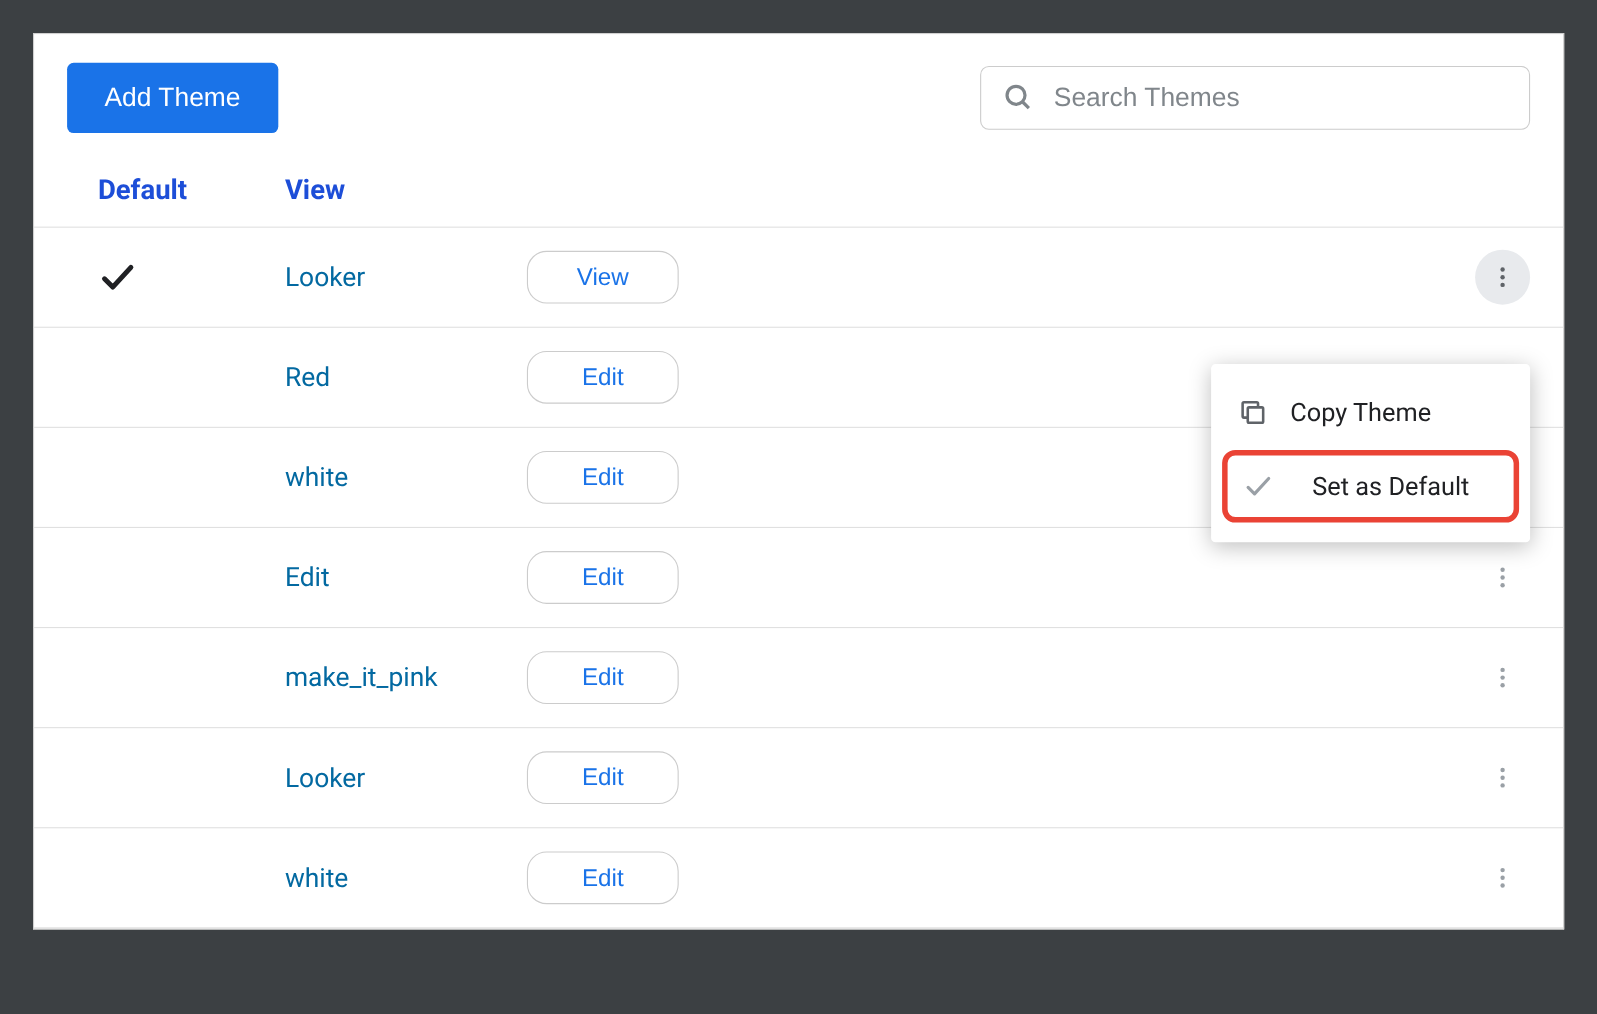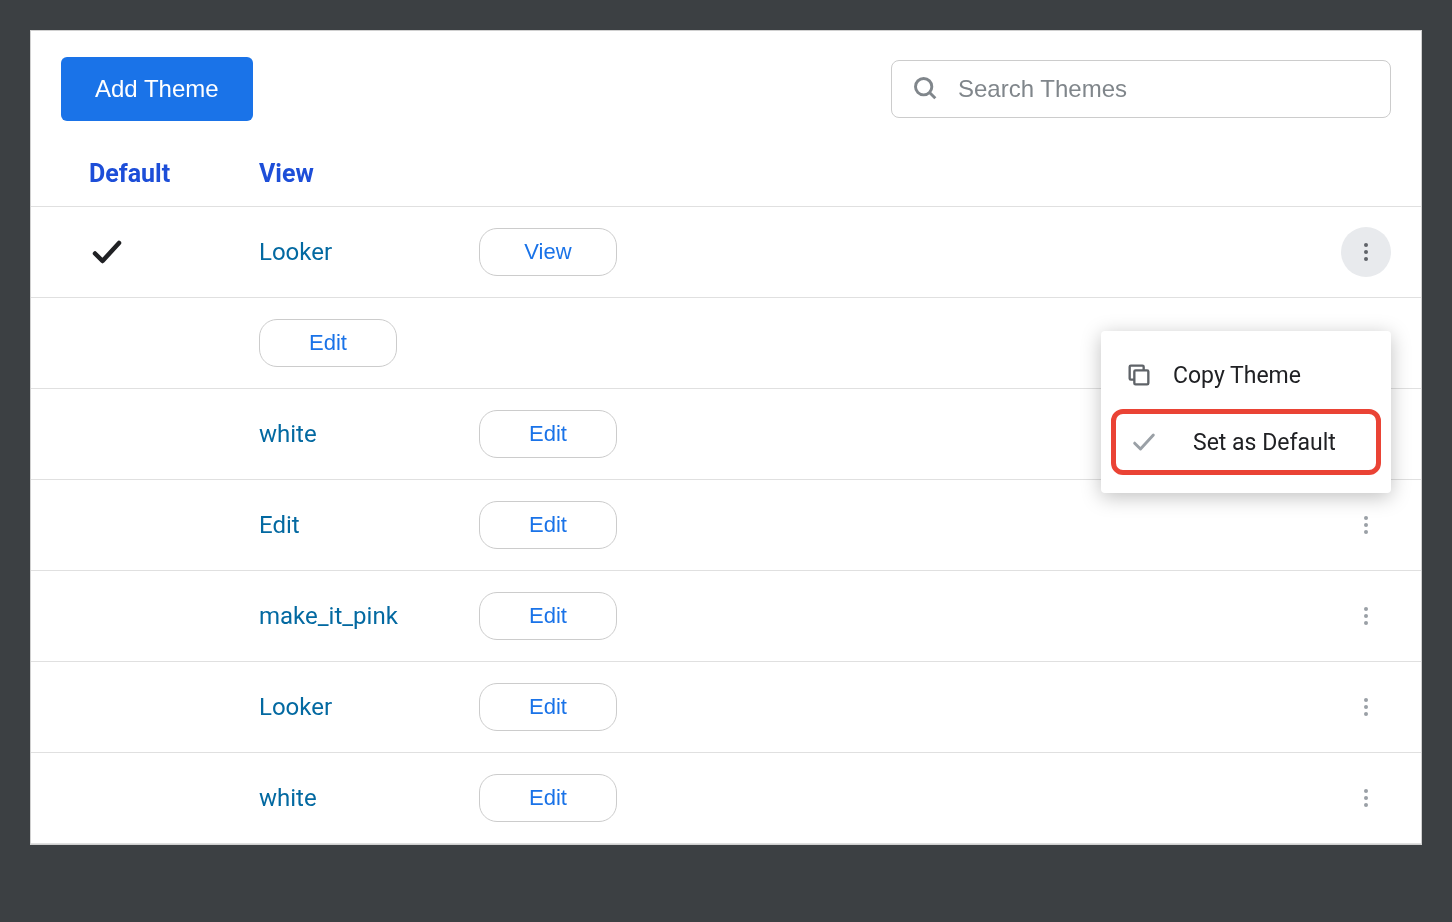--- a/index.html
+++ b/index.html
@@ -245,20 +245,21 @@
               <circle cx="12" cy="12" r="2"></circle>
               <circle cx="12" cy="19" r="2"></circle>
             </svg>
           </span>
         </button>
       </div>
     </div>
 
     <div class="table-row">
       <div class="default-cell"></div>
+      <div class="name-cell">Red</div>
       <div class="action-cell">
         <button class="outline-btn">Edit</button>
       </div>
       <div class="more-cell">
         <button class="more-btn">
           <span class="more-icon">
             <svg viewBox="0 0 24 24" fill="#9aa0a6">
               <circle cx="12" cy="5" r="2"></circle>
               <circle cx="12" cy="12" r="2"></circle>
               <circle cx="12" cy="19" r="2"></circle>

